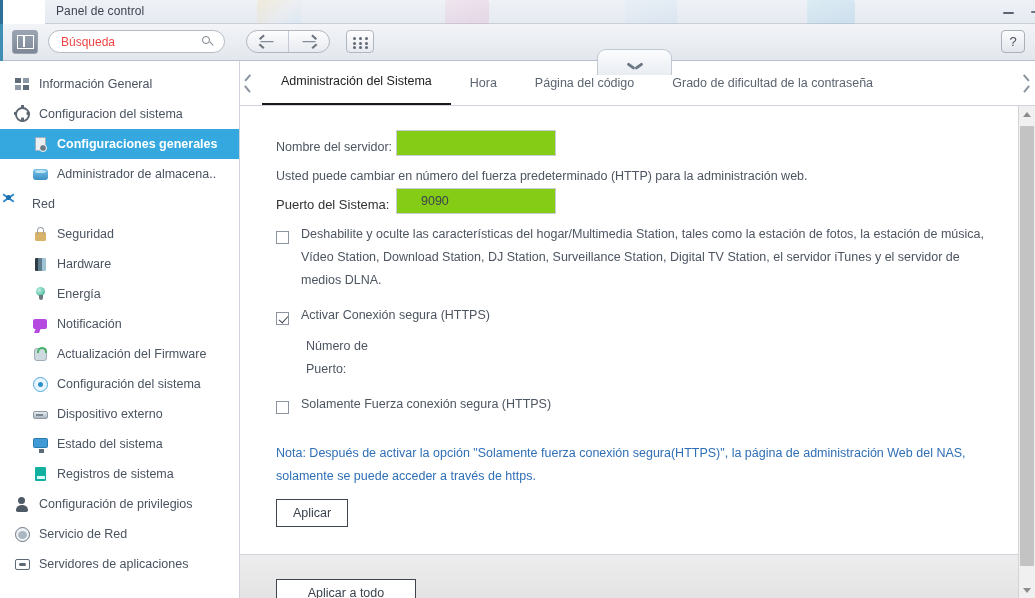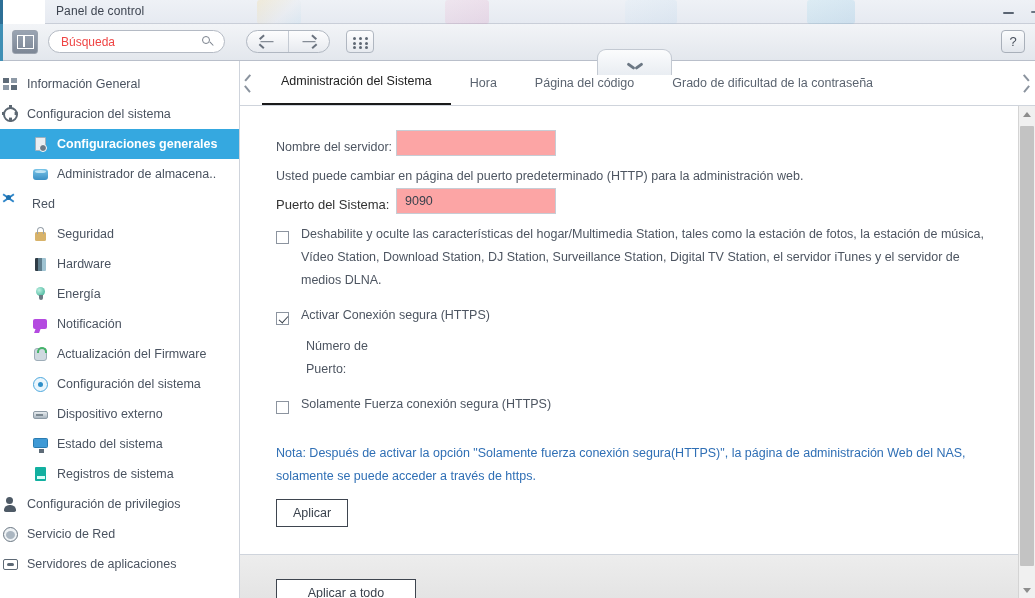--- a/index.html
+++ b/index.html
@@ -97,21 +97,21 @@
     position:absolute;left:0;top:61px;width:240px;height:537px;
     background:#fff;border-right:1px solid #cfd4dc;box-sizing:border-box;
     overflow:hidden;
   }
   .edge{position:absolute;left:0;top:24px;width:3px;height:574px;background:#3f8fb5;}
   .edge2{position:absolute;left:0;top:0;width:3px;height:24px;background:#2d6f96;}
   .nav-item{
     position:relative;height:30px;display:flex;align-items:center;
     font-size:12.5px;color:#4a5360;cursor:default;
   }
-  .nav-item.lvl1{padding-left:2px;}
+  .nav-item.lvl1{padding-left:2px;margin-left:12px;}
   .nav-item.lvl2{padding-left:32px;}
   .nav-item.sel{background:#35a8e0;color:#fff;font-weight:bold;}
   .nav-ico{width:17px;height:17px;margin-right:8px;position:relative;flex:none;}
 
   
   .ic-overview i{position:absolute;background:#5e6b78;}
   .ic-overview i:nth-child(1){left:1px;top:2px;width:6px;height:5px;}
   .ic-overview i:nth-child(2){left:9px;top:2px;width:6px;height:5px;background:#8d99a6;}
   .ic-overview i:nth-child(3){left:1px;top:9px;width:6px;height:5px;background:#8d99a6;}
   .ic-overview i:nth-child(4){left:9px;top:9px;width:6px;height:5px;}
@@ -187,23 +187,23 @@
   .ta-right:before{right:0;top:3px;transform:rotate(50deg);transform-origin:right center;}
   .ta-right:after{right:0;top:8px;transform:rotate(-50deg);transform-origin:right center;}
 
   .form{
     position:absolute;left:0;top:45px;width:778px;height:448px;
     background:#fff;box-sizing:border-box;overflow:hidden;
   }
   .row{position:absolute;}
   .lbl{font-size:12.5px;color:#4d5561;}
   .inp{
-    border:1px solid #c7ccd4;background:#fca5a5;box-sizing:border-box;
+    border:1px solid #c7ccd4;background:#84cc16;box-sizing:border-box;
     font-family:"Liberation Sans",sans-serif;font-size:12.5px;color:#3a424d;
-    padding:0 8px;line-height:24px;height:26px;
+    padding:0 24px;line-height:24px;height:26px;
   }
   .cbx{
     position:absolute;width:13px;height:13px;border:1px solid #8c949f;
     background:#fff;box-sizing:border-box;
   }
   .cbx.on:after{
     content:"";position:absolute;left:3.5px;top:0.5px;width:4px;height:8px;
     border:solid #3a424d;border-width:0 1.8px 1.8px 0;transform:rotate(42deg);
   }
   .ptxt{font-size:12.5px;color:#4d5561;line-height:23px;}
@@ -437,21 +437,21 @@
       <div class="tab-arrow ta-right"></div>
     </div>
 
     <div class="form">
 
       <div class="row" style="left:36px;top:33px;text-align:center;">
         <span class="lbl">Nombre del servidor:</span>
       </div>
       <input class="inp row" style="left: 156px; top: 24px; width: 160px;" value="">
 
-      <div class="row ptxt" style="left:36px;top:59px;">Usted puede cambiar en página del puerto predeterminado (HTTP) para la administración web.</div>
+      <div class="row ptxt" style="left:36px;top:59px;">Usted puede cambiar en número del fuerza predeterminado (HTTP) para la administración web.</div>
 
       <div class="row" style="left:36px;top:91px;">Puerto del Sistema:</div>
       <input class="inp row" style="left: 156px; top: 82px; width: 160px;" value="9090">
 
       <div class="cbx" style="left:36px;top:125px;"></div>
       <div class="row ptxt" style="left:61px;top:117px;width:690px;">Deshabilite y oculte las características del hogar/Multimedia Station, tales como la estación de fotos, la estación de música, Vídeo Station, Download Station, DJ Station, Surveillance Station, Digital TV Station, el servidor iTunes y el servidor de medios DLNA.</div>
 
       <div class="cbx on" style="left:36px;top:206px;"></div>
       <div class="row ptxt" style="left:61px;top:198px;">Activar Conexión segura (HTTPS)</div>
 

